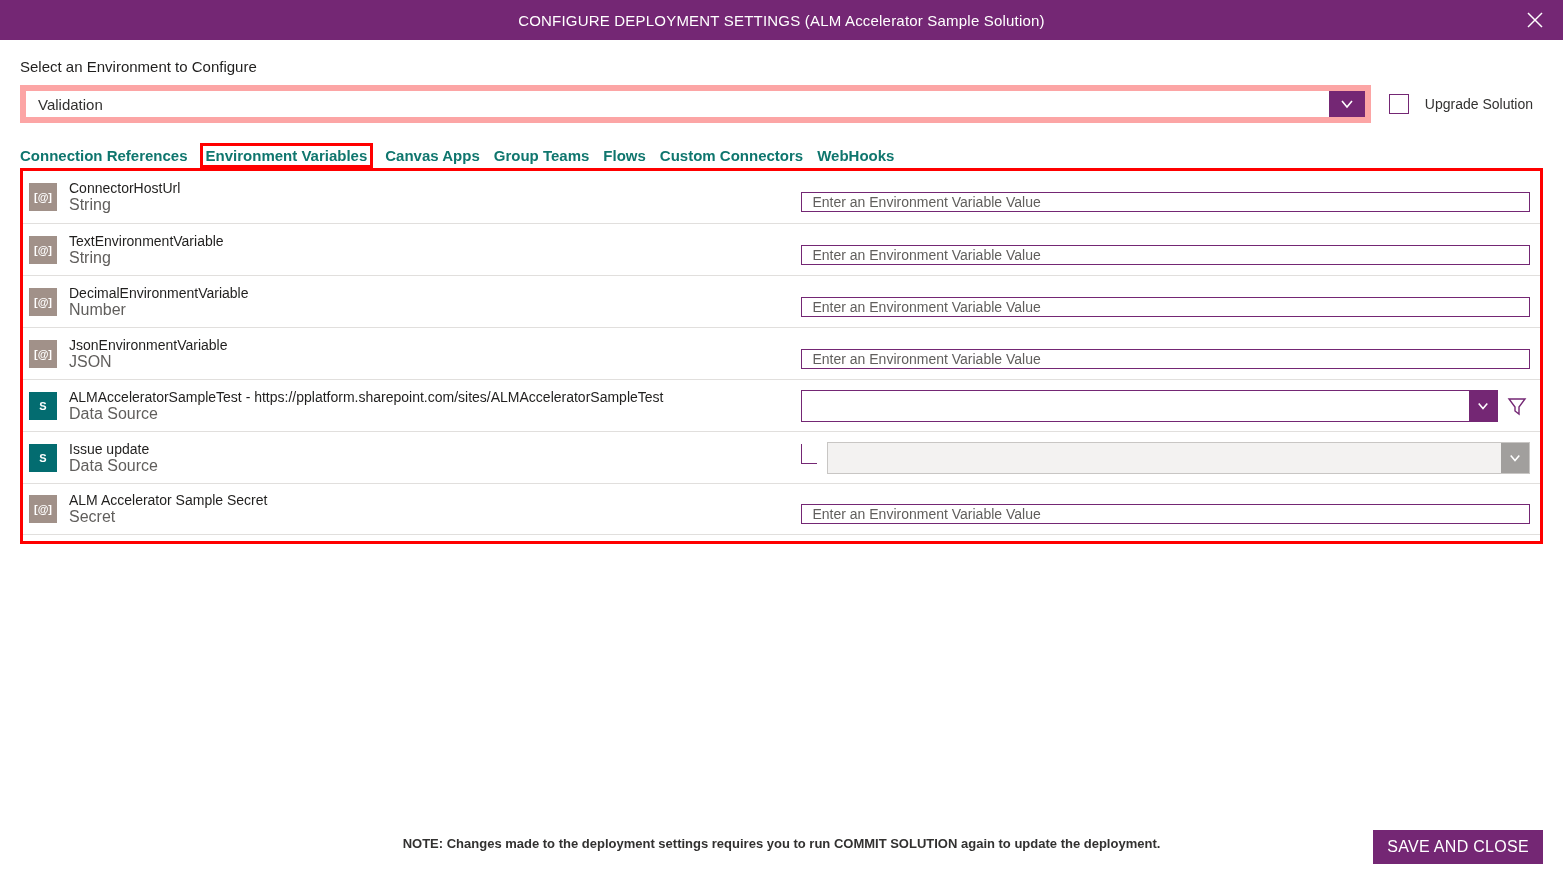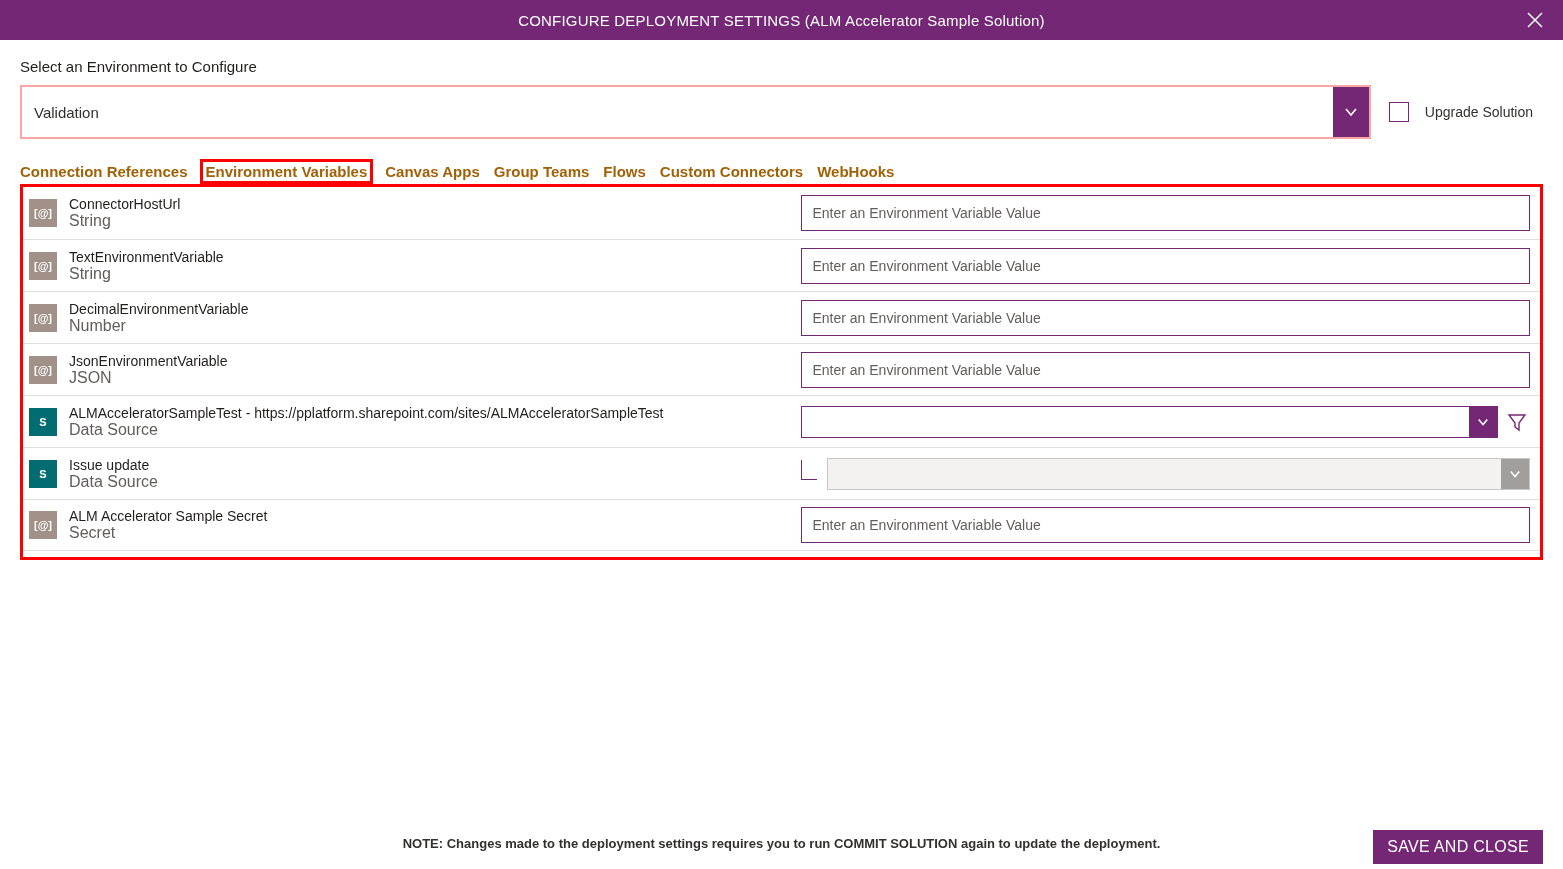--- a/index.html
+++ b/index.html
@@ -41,22 +41,22 @@
     margin-bottom: 10px;
   }
   .env-row {
     display: flex;
     align-items: center;
     gap: 18px;
     margin-bottom: 22px;
   }
   .env-select {
     flex: 1;
-    height: 54px;
-    border: 2px solid #fca5a5;
+    height: 38px;
+    border: 6px solid #fca5a5;
     display: flex;
     align-items: stretch;
   }
   .env-select-value {
     flex: 1;
     padding: 0 12px;
     display: flex;
     align-items: center;
     font-size: 15px;
     color: #323130;
@@ -78,21 +78,21 @@
     width: 20px;
     height: 20px;
     border: 1.5px solid #742774;
     background: #fff;
     display: inline-block;
   }
   .tabs {
     display: flex;
     gap: 14px;
     font-size: 15px;
-    color: #a16207;
+    color: #0f766e;
     font-weight: 600;
     margin-bottom: -2px;
   }
   .tab {
     padding: 2px 0;
     cursor: pointer;
     white-space: nowrap;
   }
   .tab.active {
     outline: 3px solid #ff0000;
@@ -137,26 +137,27 @@
   .var-name { font-size: 14px; color: #201f1e; }
   .var-type { font-size: 16px; color: #605e5c; }
   .var-input-wrap {
     flex: 1;
     display: flex;
     align-items: center;
     gap: 6px;
   }
   .var-input {
     flex: 1;
-    height: 36px;
+    height: 20px;
     border: 1px solid #742774;
     padding: 0 10px;
     font-size: 14px;
     color: #0f766e;
     background: #fff;
+    margin-top: 10px;
   }
   .var-input::placeholder { color: #605e5c; }
   .var-dd {
     flex: 1;
     height: 32px;
     display: flex;
     border: 1px solid #742774;
   }
   .var-dd .dd-body { flex: 1; }
   .var-dd .dd-btn {

